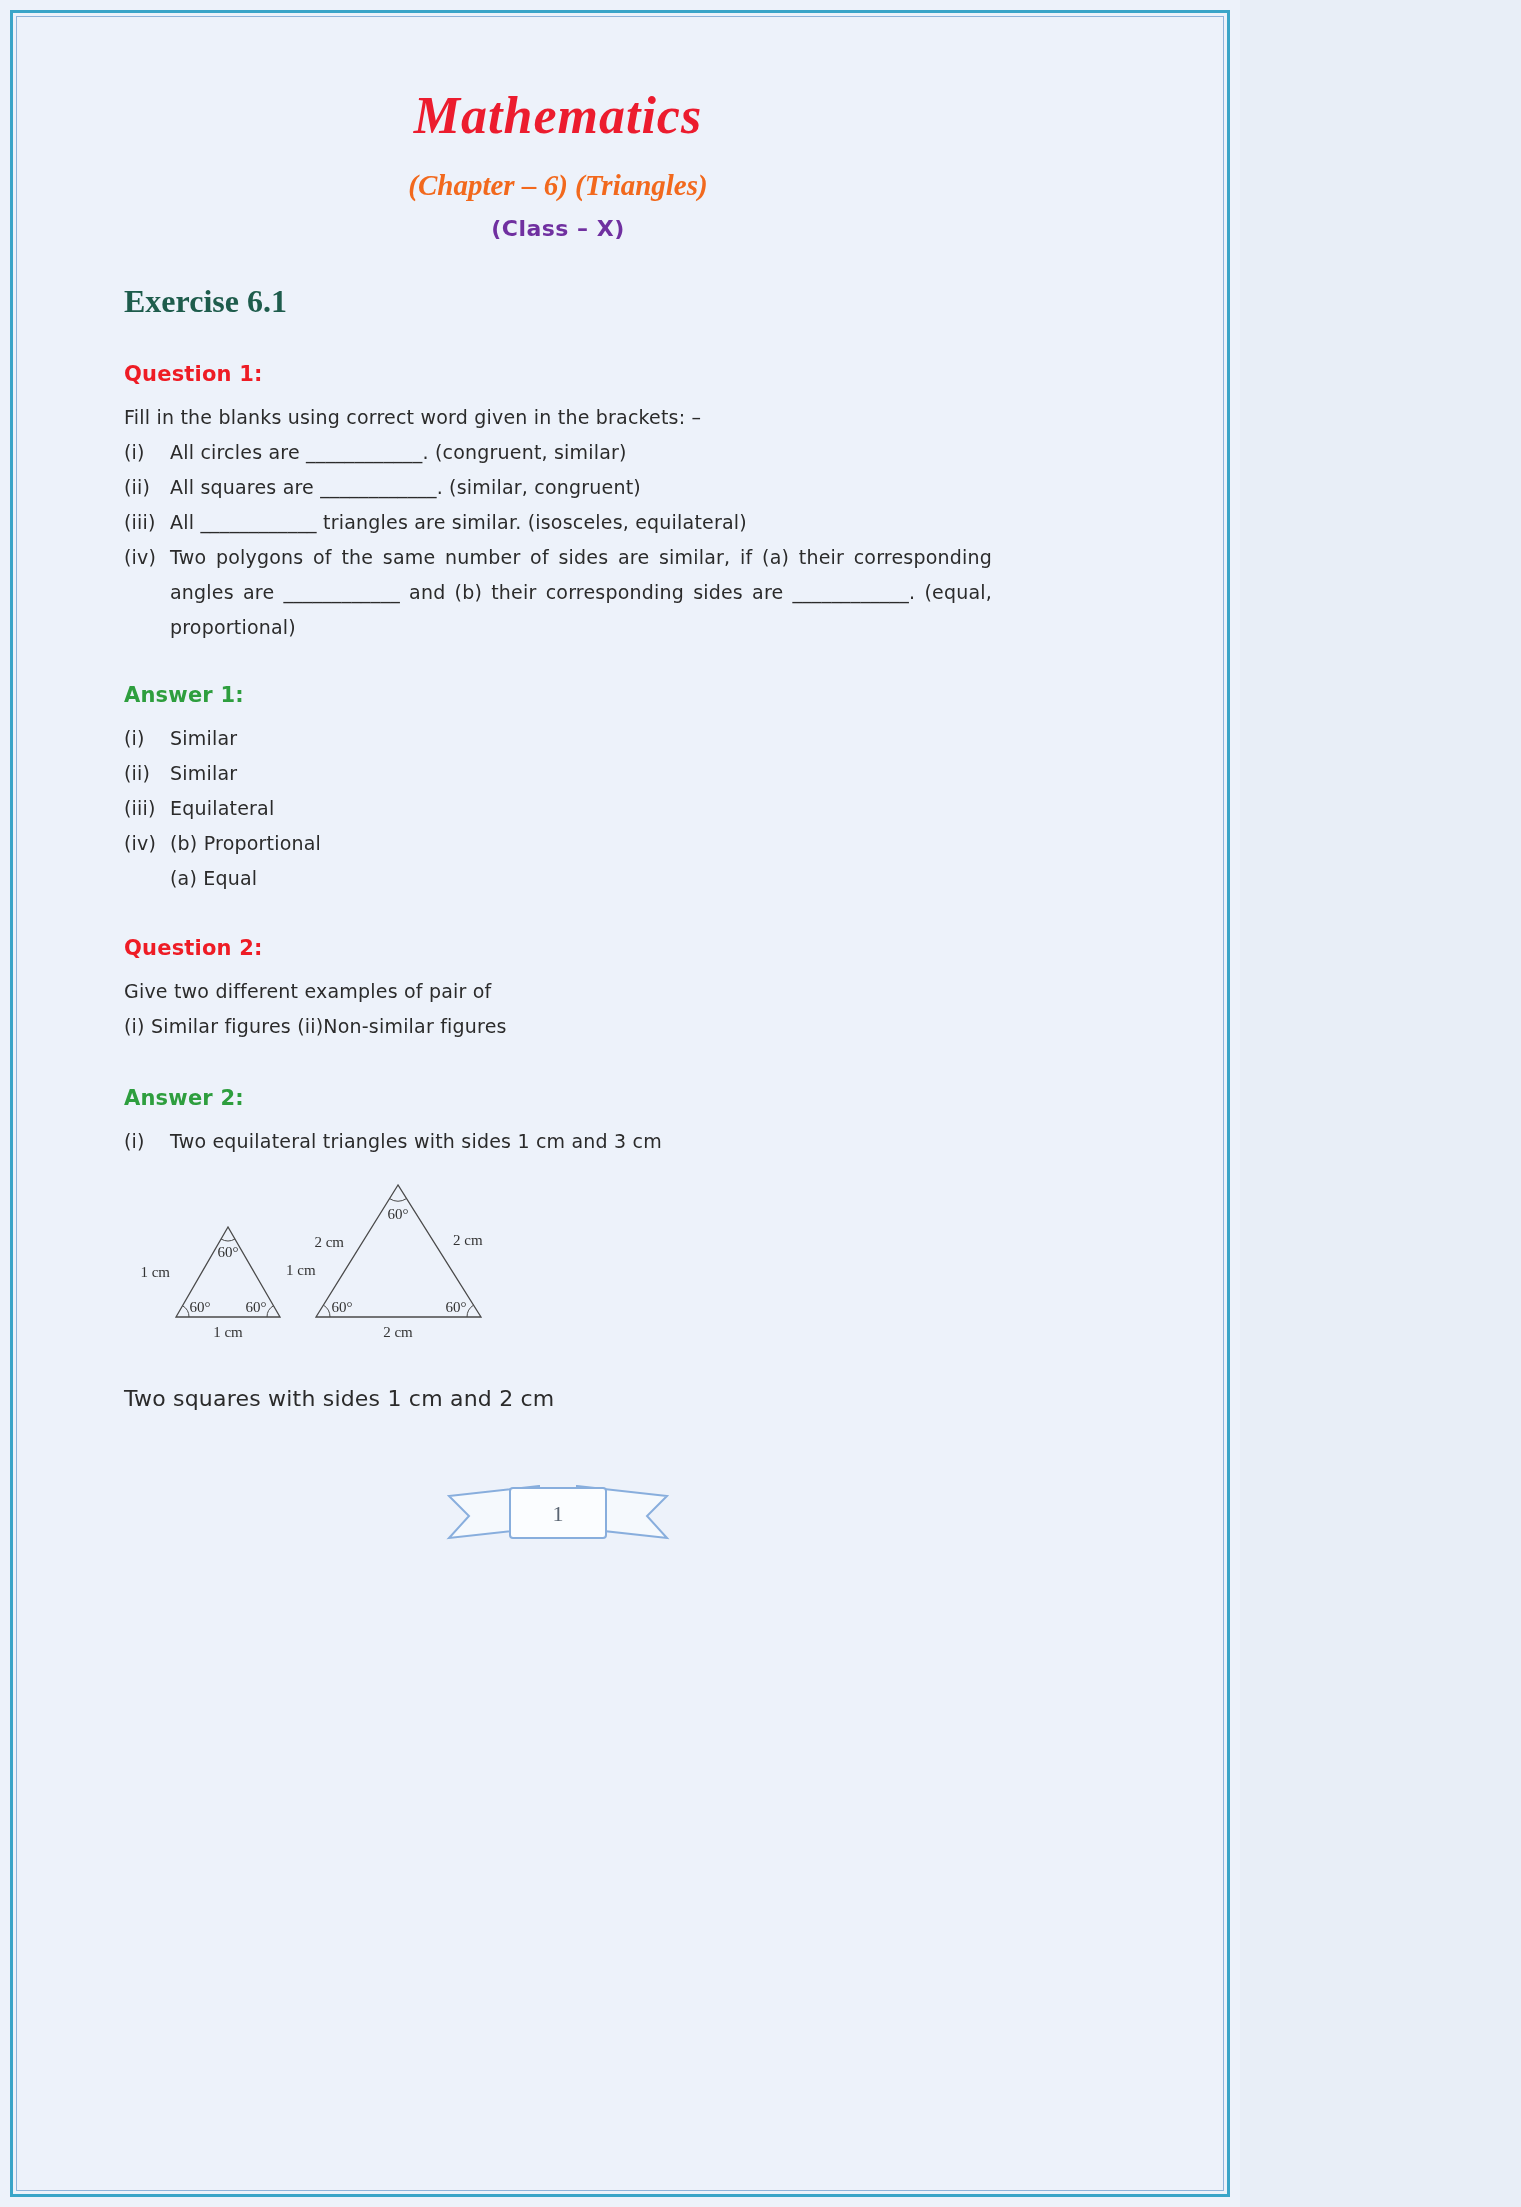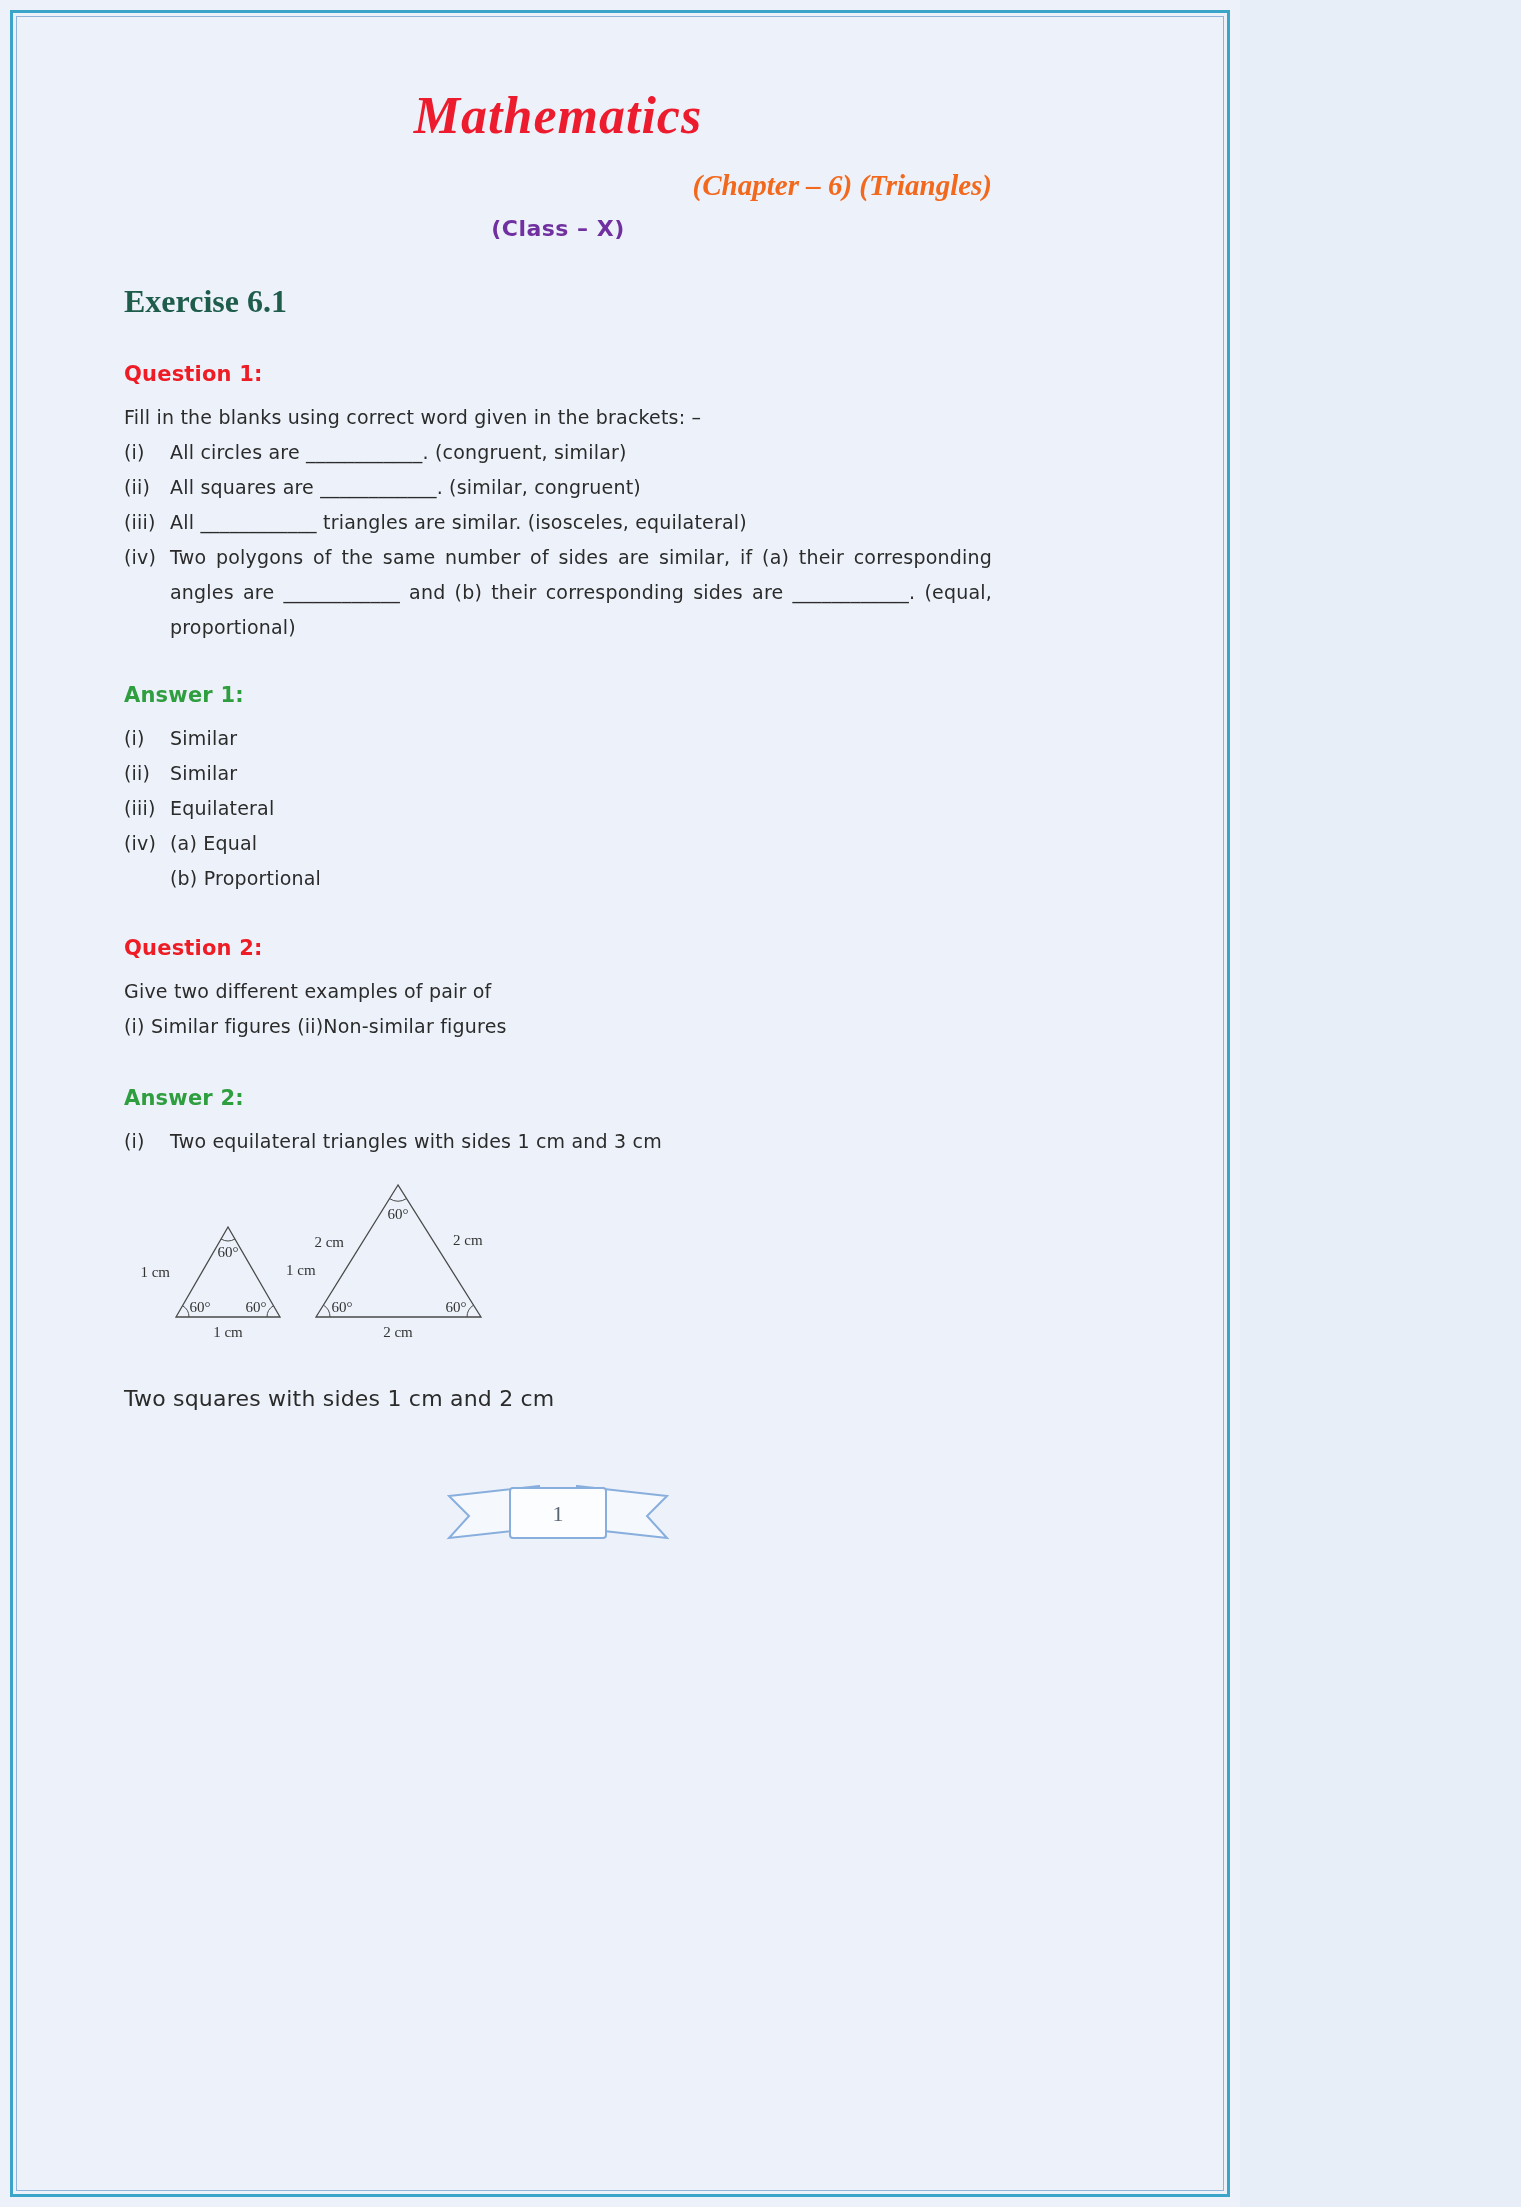--- a/index.html
+++ b/index.html
@@ -7,21 +7,21 @@
   body { width:1521px; height:2207px; position:relative; font-family:"DejaVu Sans","Liberation Sans",sans-serif; color:#2b2b2b; }
 
   .page { position:absolute; inset:0; width:1240px; height:2207px; background:#edf2fa; overflow:hidden; }
   .frame-outer { position:absolute; inset:10px; border:3px solid #3aa5c8; pointer-events:none; }
   .frame-inner { position:absolute; inset:16px; border:1px solid #8fb3da; pointer-events:none; }
 
   .content { position:absolute; left:124px; top:0; width:868px; }
 
   .doc-title { margin-top:86px; text-align:center; font-family:"Liberation Serif","DejaVu Serif",serif;
                font-weight:bold; font-style:italic; font-size:52px; color:#ec1c2e; letter-spacing:1px; }
-  .chapter-line { margin-top:24px; text-align:right; font-family:"Liberation Serif","DejaVu Serif",serif;
+  .chapter-line { margin-top:24px; text-align:center; font-family:"Liberation Serif","DejaVu Serif",serif;
                font-weight:bold; font-style:italic; font-size:29px; color:#f2691d; }
   .class-line { margin-top:14px; text-align:center; font-weight:bold; font-size:22px; color:#7030a0; letter-spacing:0.5px; }
   .exercise-title { margin-top:42px; font-family:"Liberation Serif","DejaVu Serif",serif;
                font-weight:bold; font-size:32px; color:#1e5c4c; }
 
   .q-heading { font-weight:bold; font-size:21px; color:#ee1c25; letter-spacing:0.2px; }
   .a-heading { font-weight:bold; font-size:21px; color:#2e9e3e; letter-spacing:0.2px; }
 
   .body-text { font-size:19px; line-height:35px; letter-spacing:0.2px; color:#2b2b2b; }
 
@@ -89,22 +89,22 @@
       <span class="item-num">(ii)</span>
       <span class="item-txt">Similar</span>
     </div>
     <div class="item-row">
       <span class="item-num">(iii)</span>
       <span class="item-txt">Equilateral</span>
     </div>
     <div class="item-row">
       <span class="item-num">(iv)</span>
       <span class="item-txt answer-sub-lines">
+        <div>(b) Proportional</div>
         <div>(a) Equal</div>
-        <div>(b) Proportional</div>
       </span>
     </div>
 
     <div class="q-heading" style="margin-top:40px;">Question 2:</div>
     <div class="body-text mt-para">Give two different examples of pair of</div>
     <div class="body-text">(i) Similar figures (ii)Non-similar figures</div>
 
     <div class="a-heading" style="margin-top:42px;">Answer 2:</div>
     <div class="item-row mt-para">
       <span class="item-num">(i)</span>

